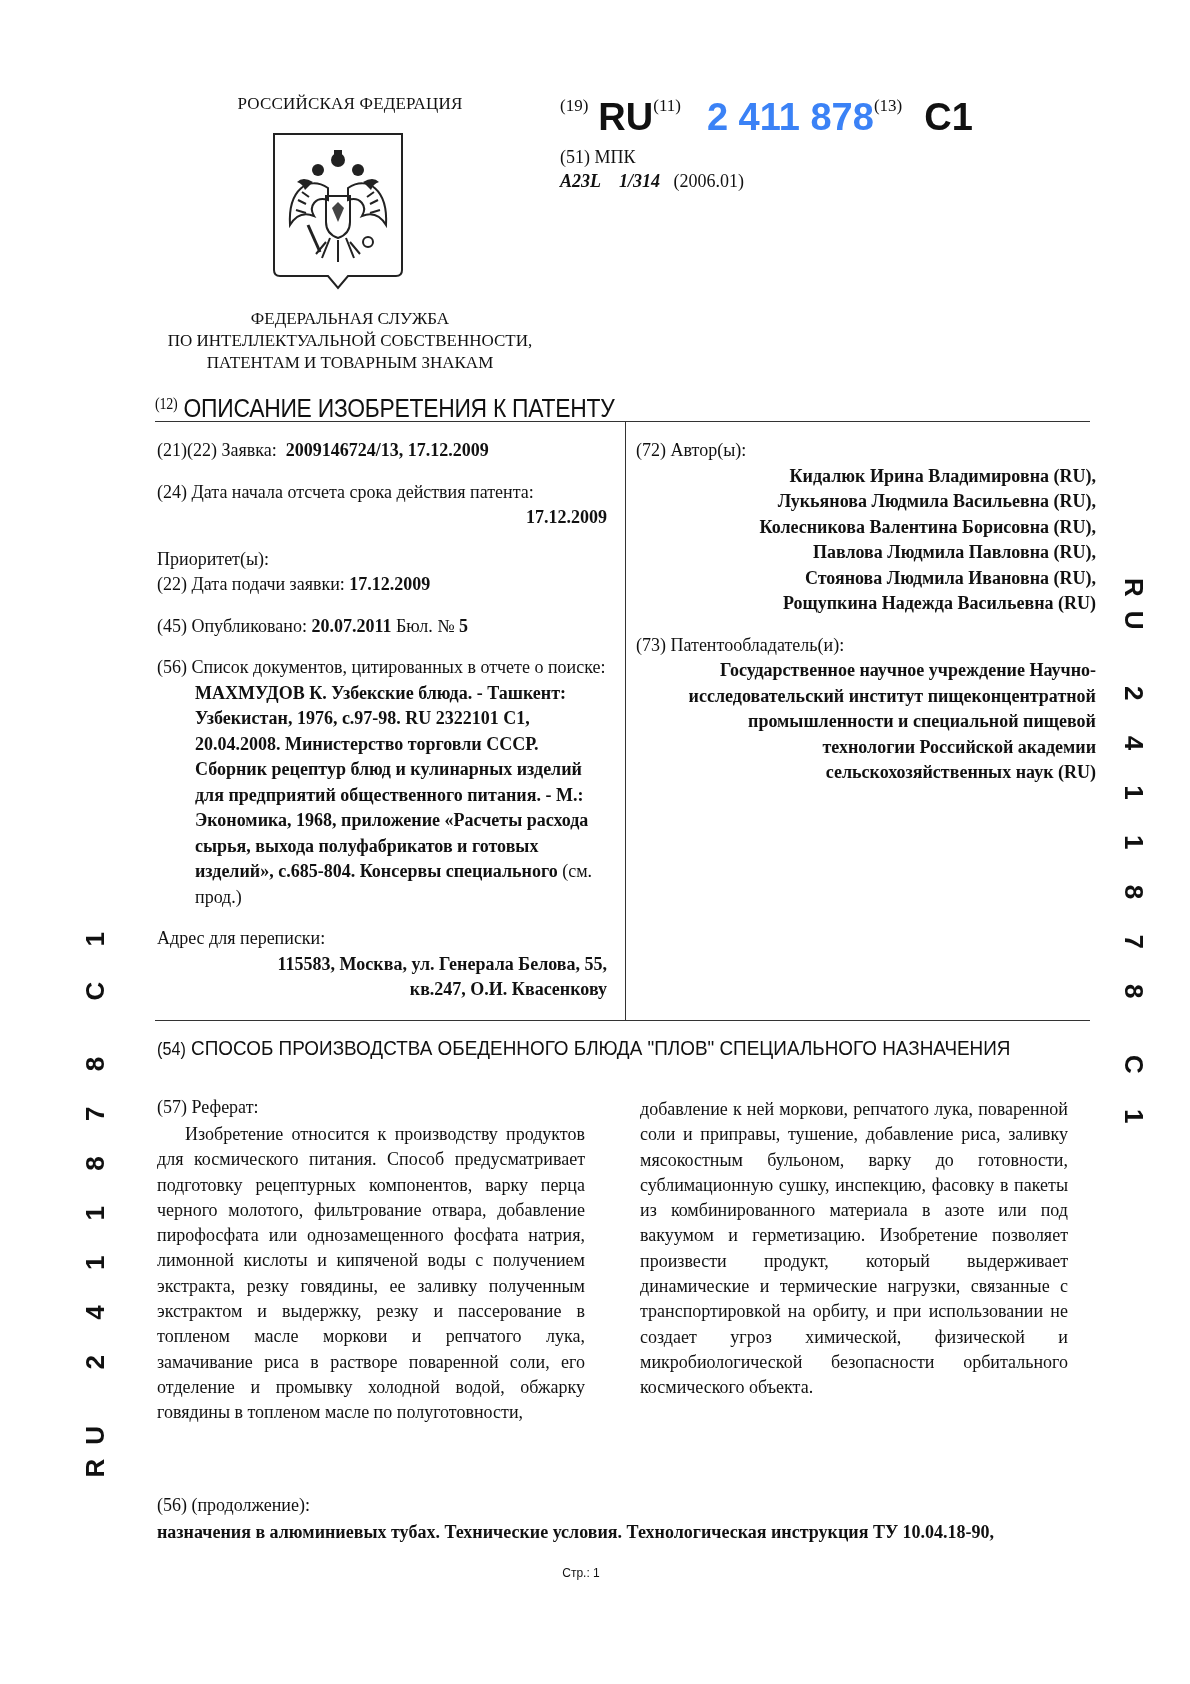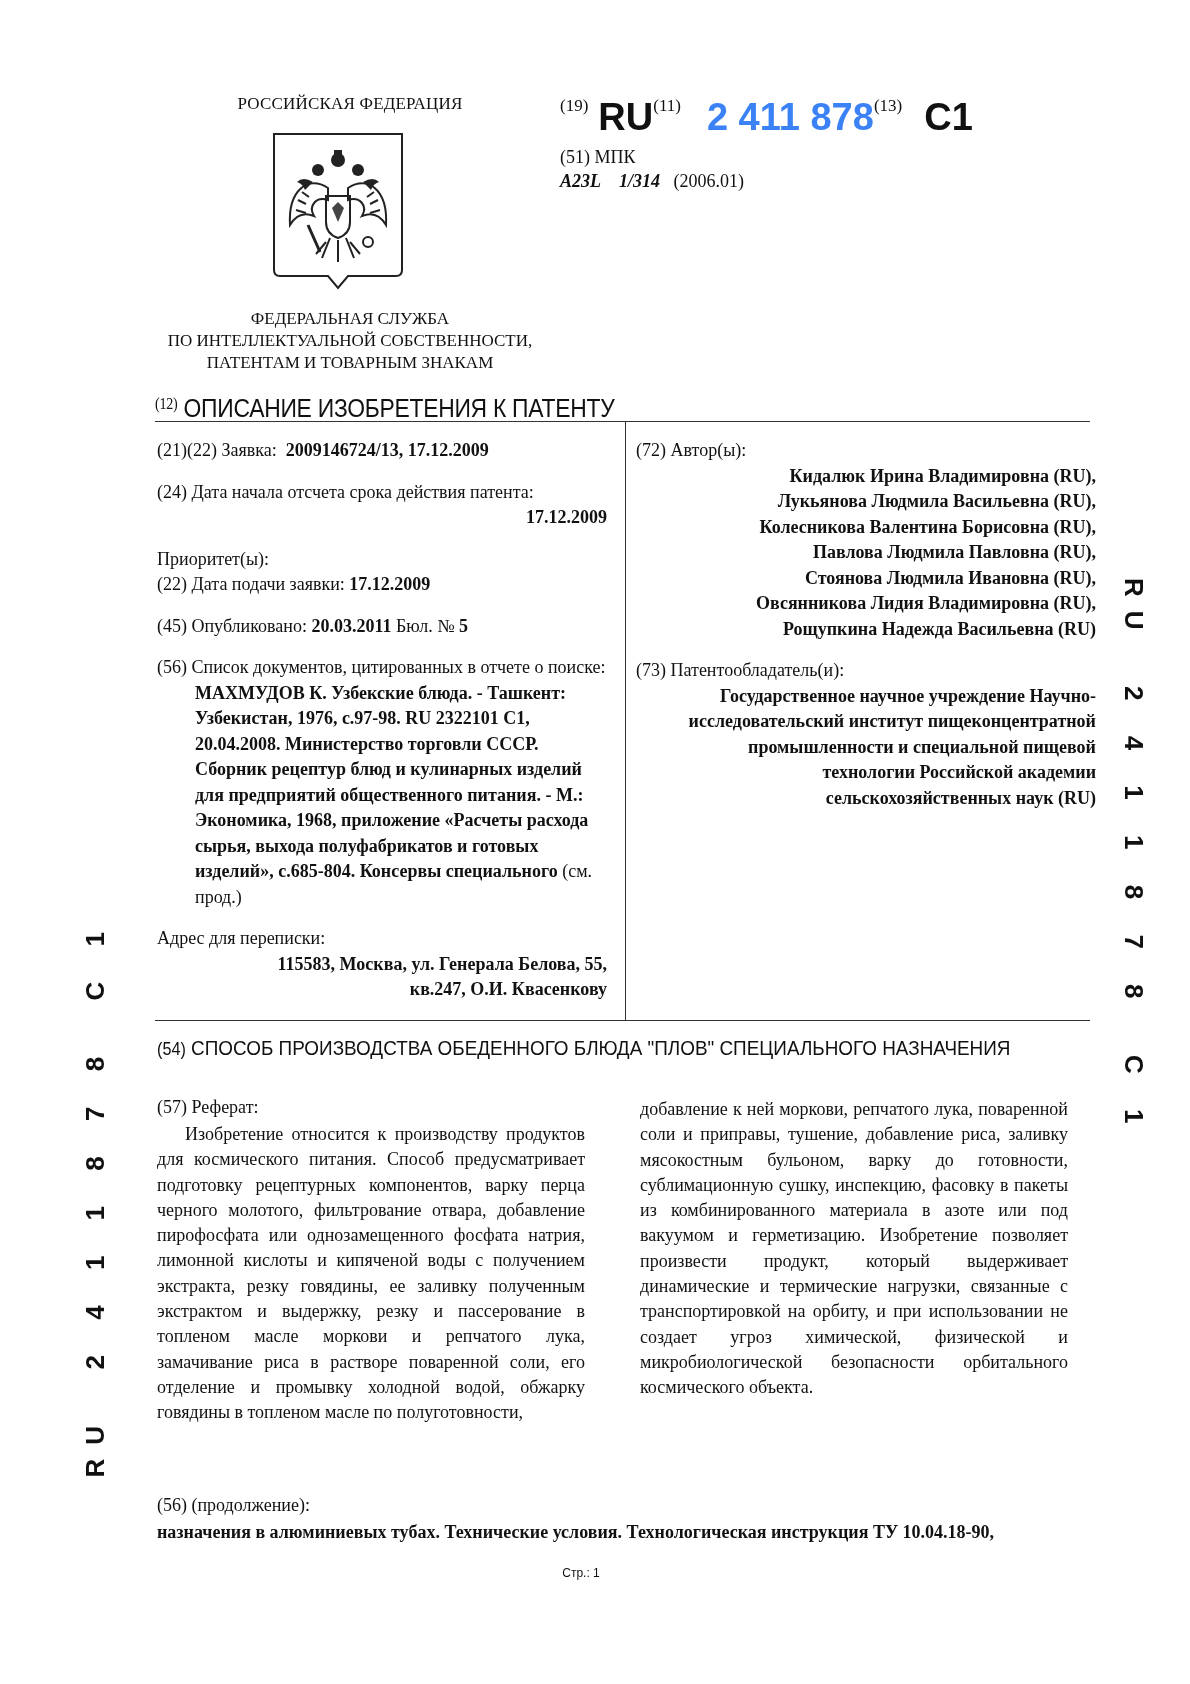--- a/index.html
+++ b/index.html
@@ -128,21 +128,21 @@
   </div>
   <div class="item">
     <div>Приоритет(ы):</div>
     <div>
       <span>(22) Дата подачи заявки:</span>
       <span class="b">17.12.2009</span>
     </div>
   </div>
   <div class="item">
     <span>(45) Опубликовано:</span>
-    <span class="b">20.03.2011</span>
+    <span class="b">20.07.2011</span>
     <span>Бюл. №</span>
     <span class="b">5</span>
   </div>
   <div class="item" style="text-indent:-38px; padding-left:38px;">
     <span>(56) Список документов, цитированных в отчете о поиске:</span>
     <span class="b">МАХМУДОВ К. Узбекские блюда. - Ташкент: Узбекистан, 1976, с.97-98. RU 2322101 C1, 20.04.2008. Министерство торговли СССР. Сборник рецептур блюд и кулинарных изделий для предприятий общественного питания. - М.: Экономика, 1968, приложение «Расчеты расхода сырья, выхода полуфабрикатов и готовых изделий», с.685-804. Консервы специального</span>
     <span>(см. прод.)</span>
   </div>
   <div class="item">
     <div>Адрес для переписки:</div>
@@ -152,21 +152,20 @@
 </div>
 
 <div class="abs col right-col">
   <div class="item">
     <div>(72) Автор(ы):</div>
     <div class="ind b">Кидалюк Ирина Владимировна (RU),</div>
     <div class="ind b">Лукьянова Людмила Васильевна (RU),</div>
     <div class="ind b">Колесникова Валентина Борисовна (RU),</div>
     <div class="ind b">Павлова Людмила Павловна (RU),</div>
     <div class="ind b">Стоянова Людмила Ивановна (RU),</div>
-    <div class="ind b">Овсянникова Лидия Владимировна (RU),</div>
     <div class="ind b">Рощупкина Надежда Васильевна (RU)</div>
   </div>
   <div class="item">
     <div>(73) Патентообладатель(и):</div>
     <div class="ind b">Государственное научное учреждение Научно-исследовательский институт пищеконцентратной промышленности и специальной пищевой технологии Российской академии сельскохозяйственных наук (RU)</div>
   </div>
 </div>
 
 <div class="abs inv-title">
   <span class="n">(54)</span>

